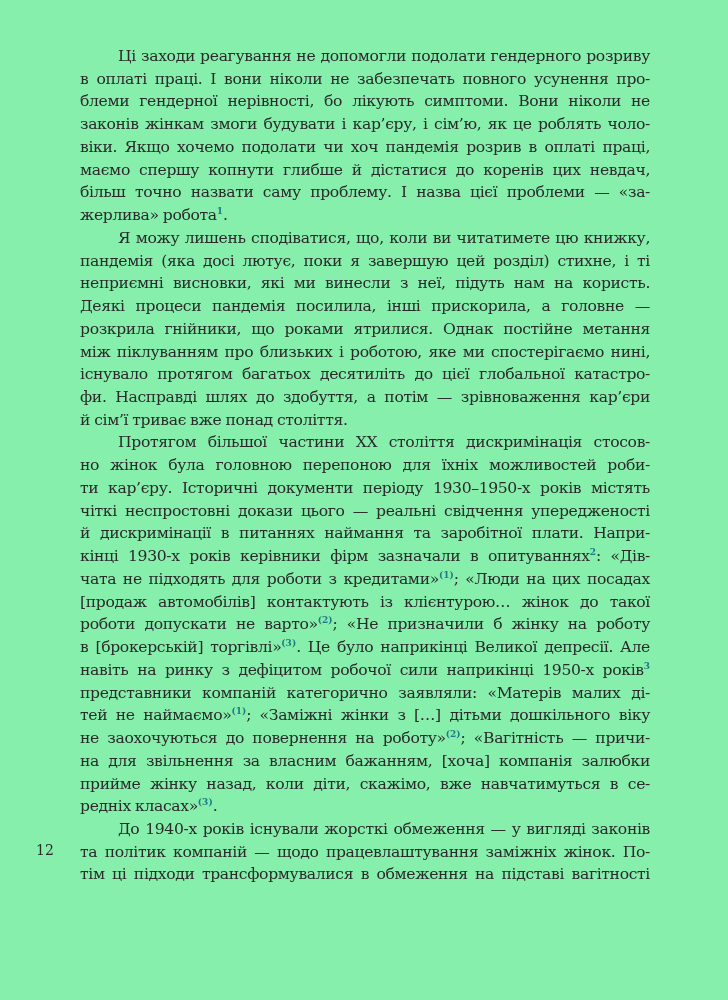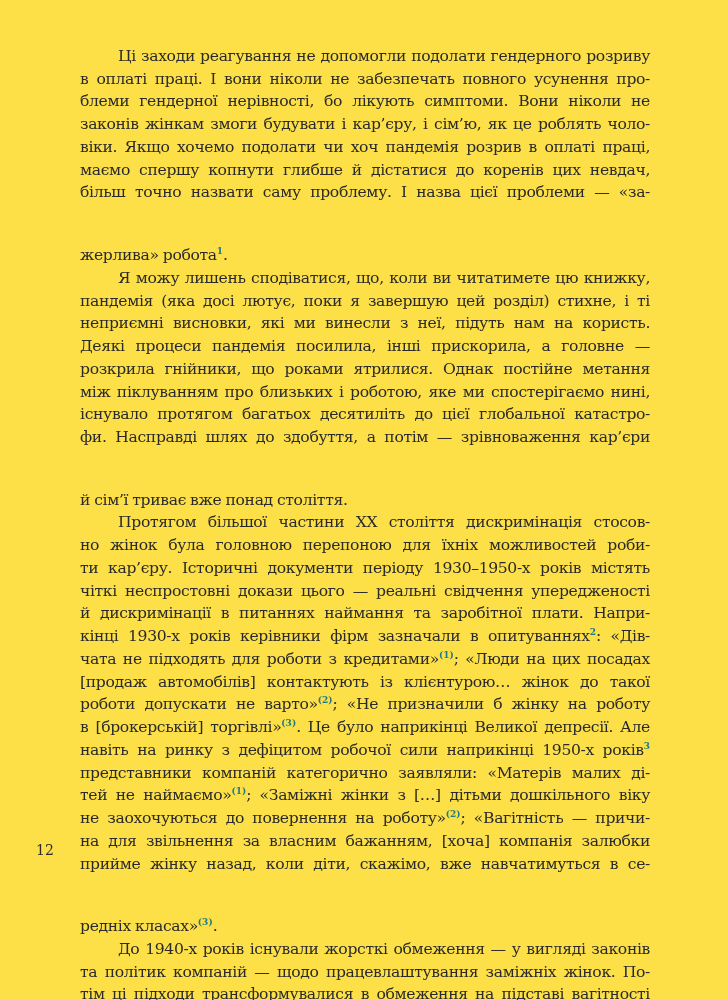--- a/index.html
+++ b/index.html
@@ -1,25 +1,25 @@
 <!DOCTYPE html>
 <html><head>
 <meta charset="utf-8">
 <style>
   html, body { margin: 0; padding: 0; background: #ffffff; }
   body { width: 728px; height: 1000px; position: relative; overflow: hidden; }
-  .page { position: absolute; left: 0; top: 0; width: 728px; height: 1000px; background: #fde047; }
+  .page { position: absolute; left: 0; top: 0; width: 728px; height: 1000px; background: #86efac; }
   .text-col {
     position: absolute; left: 80px; top: 45px; width: 570px;
     font-family: "DejaVu Serif", "Liberation Serif", serif;
     font-size: 15.6px; line-height: 22.74px; color: #2a2a2a;
     letter-spacing: -0.35px; word-spacing: -0.5px;
   }
   .line { display: block; white-space: nowrap; text-align: justify; text-align-last: justify; height: 22.74px; overflow: visible; }
-  .line.last { text-align-last: left; margin-top: 40px; }
+  .line.last { text-align-last: left; }
   .line.indent { padding-left: 38px; }
   sup.fn { color: #1f7a86; font-size: 9px; font-weight: bold; vertical-align: 6px; line-height: 0; letter-spacing: 0; }
   .page-number {
     position: absolute; left: 36px; top: 842px;
     font-family: "DejaVu Serif", "Liberation Serif", serif;
     font-size: 14px; color: #2a2a2a;
   }
 </style>
 </head>
 <body>

